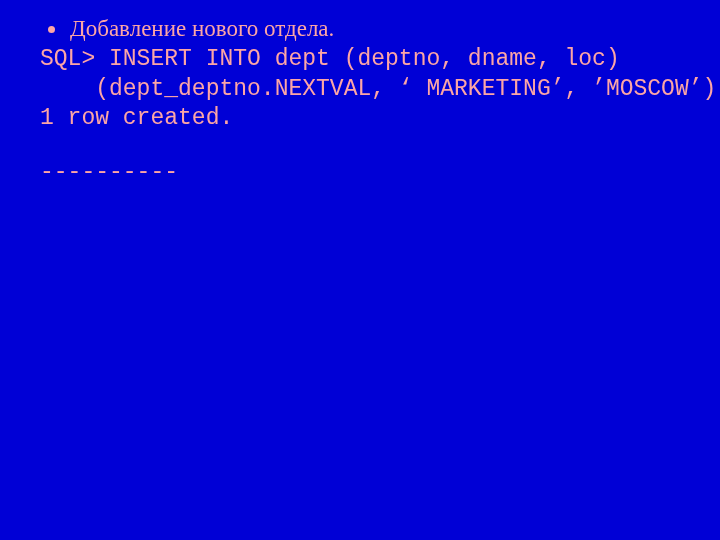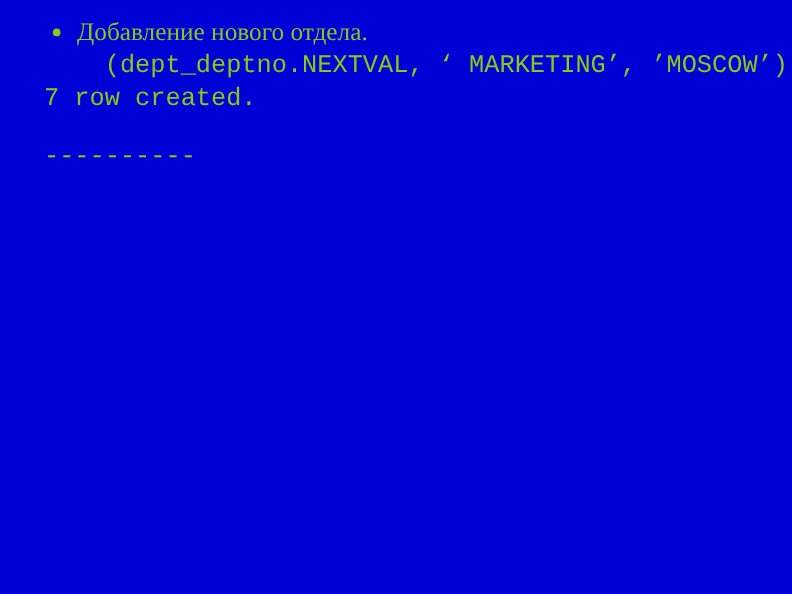--- a/index.html
+++ b/index.html
@@ -16,21 +16,21 @@
     padding: 12px 40px 0 40px;
   }
   .title {
     color: #ff9a33;
     font-size: 32px;
     text-align: center;
     margin: 6px 0 14px 0;
     font-weight: 400;
   }
   .body {
-    color: #84cc16;
+    color: #fca5a5;
     font-size: 23px;
     line-height: 1.28;
   }
   ul {
     list-style: disc;
     margin: 0;
     padding-left: 28px;
   }
   li {
     margin: 2px 0;
@@ -48,20 +48,21 @@
 </style>
 </head>
 <body>
 
 <div class="slide">
 
   <div class="body">
     <ul>
       <li>Добавление нового отдела.</li>
     </ul>
+    <div class="mono">SQL&gt; INSERT INTO dept (deptno, dname, loc)</div>
     <div class="mono">    (dept_deptno.NEXTVAL, ‘ MARKETING’, ’MOSCOW’);</div>
-    <div class="mono">7 row created.</div>
+    <div class="mono">1 row created.</div>
 
     <div class="gap"></div>
 
     <div class="mono">----------</div>
   </div>
 </div>
 
 </body></html>

